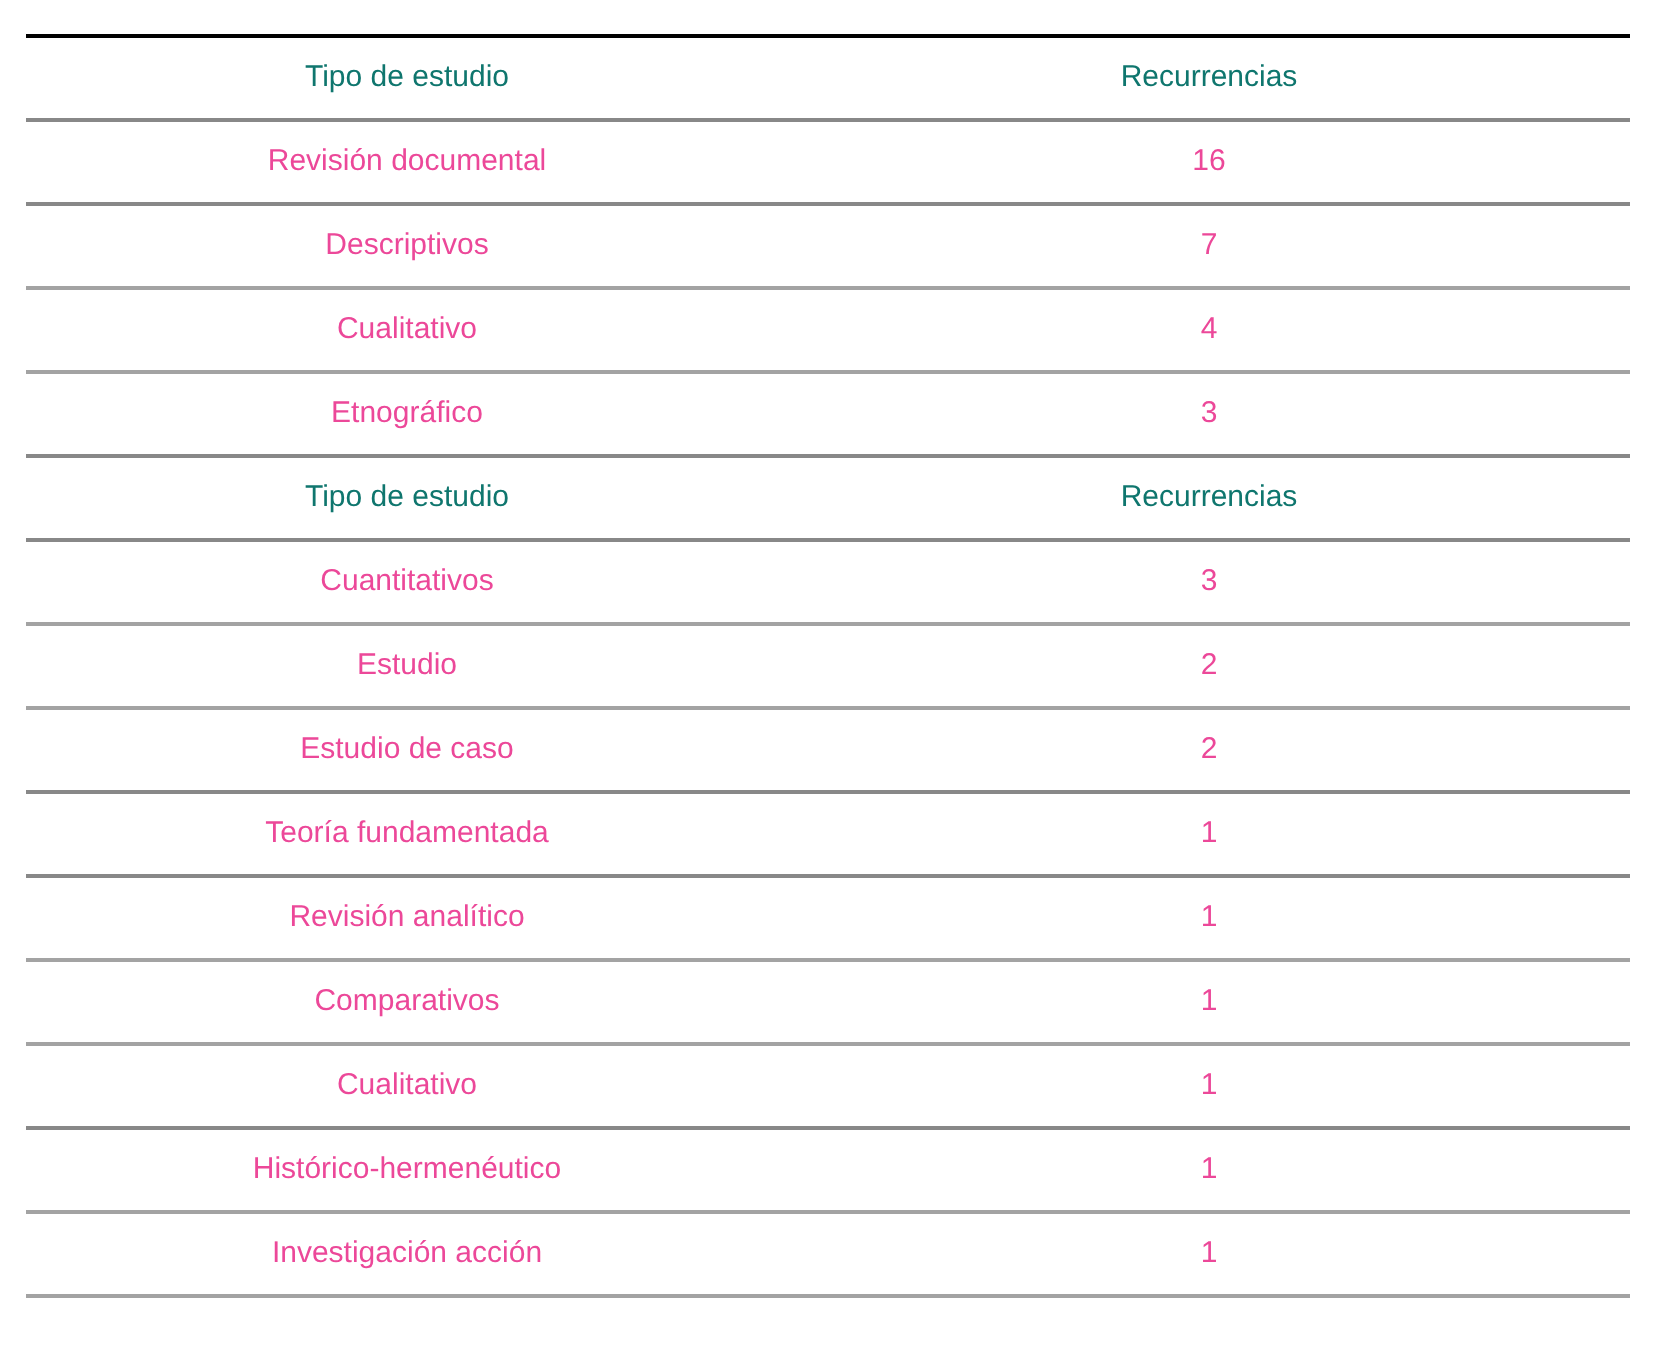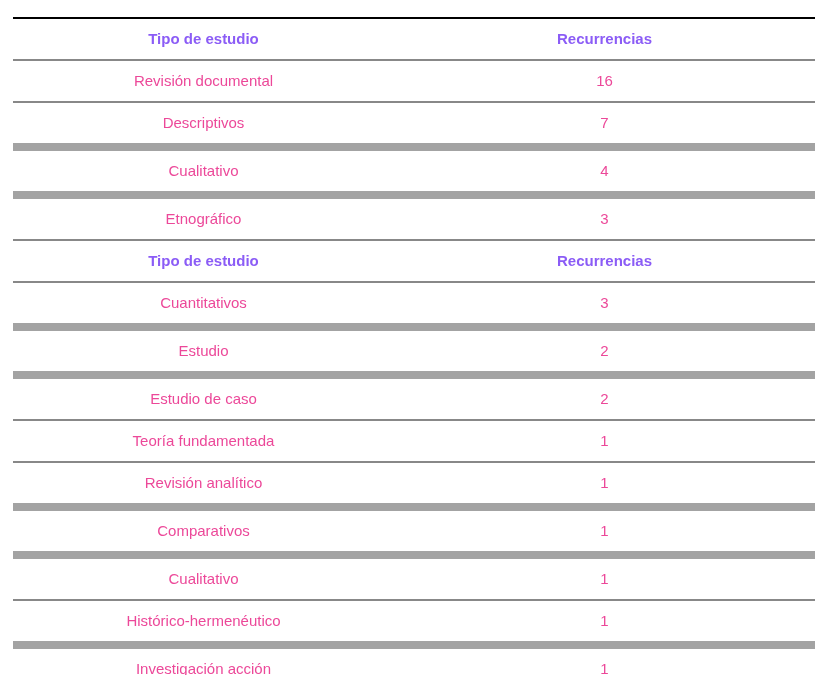--- a/index.html
+++ b/index.html
@@ -38,28 +38,28 @@
     vertical-align: middle;
     text-align: center;
     font-size: 15px;
     line-height: 18px;
     color: #ec4899;
     border: 0;
   }
 
   
   tr.header-row td {
-    font-weight: bold;
+    font-weight: normal;
     font-size: 15px;
-    color: #8b5cf6;
+    color: #0f766e;
   }
 
   
   tr.rule-gray td  { border-bottom: 2px solid #888888; }
-  tr.rule-black td { border-bottom: 8px solid #a3a3a3; }
+  tr.rule-black td { border-bottom: 2px solid #a3a3a3; }
 
   
   tr.top-rule td { border-top: 2px solid #000000; }
 
   
   td.cell-type  { text-align: center; }
   td.cell-count { text-align: center; }
 </style>
 </head>
 <body>

